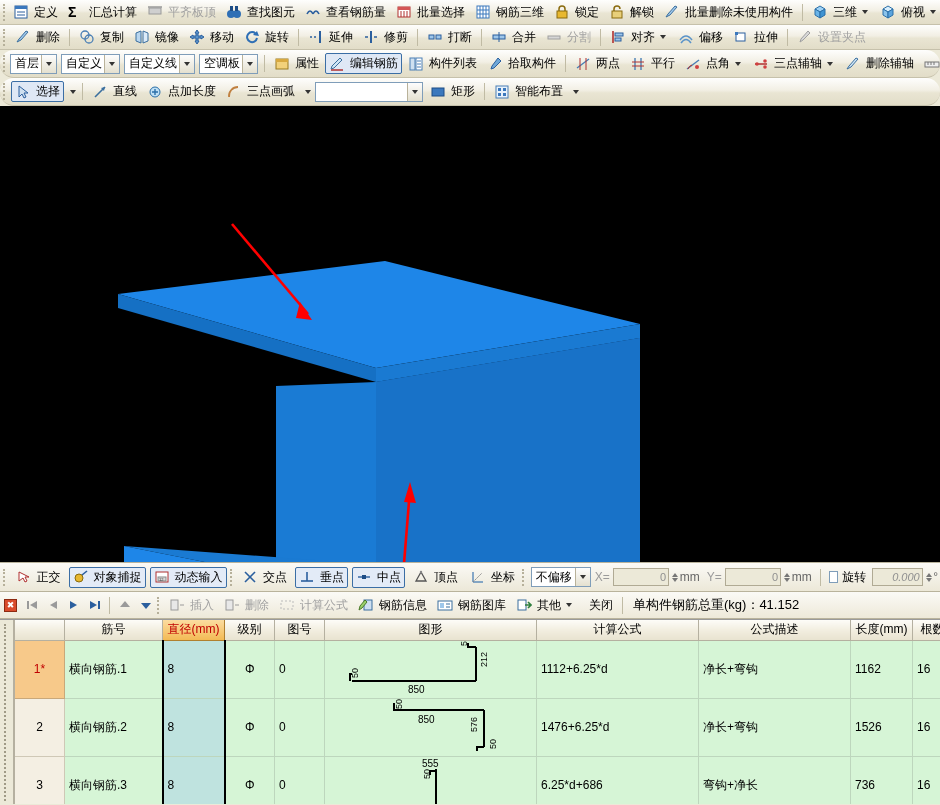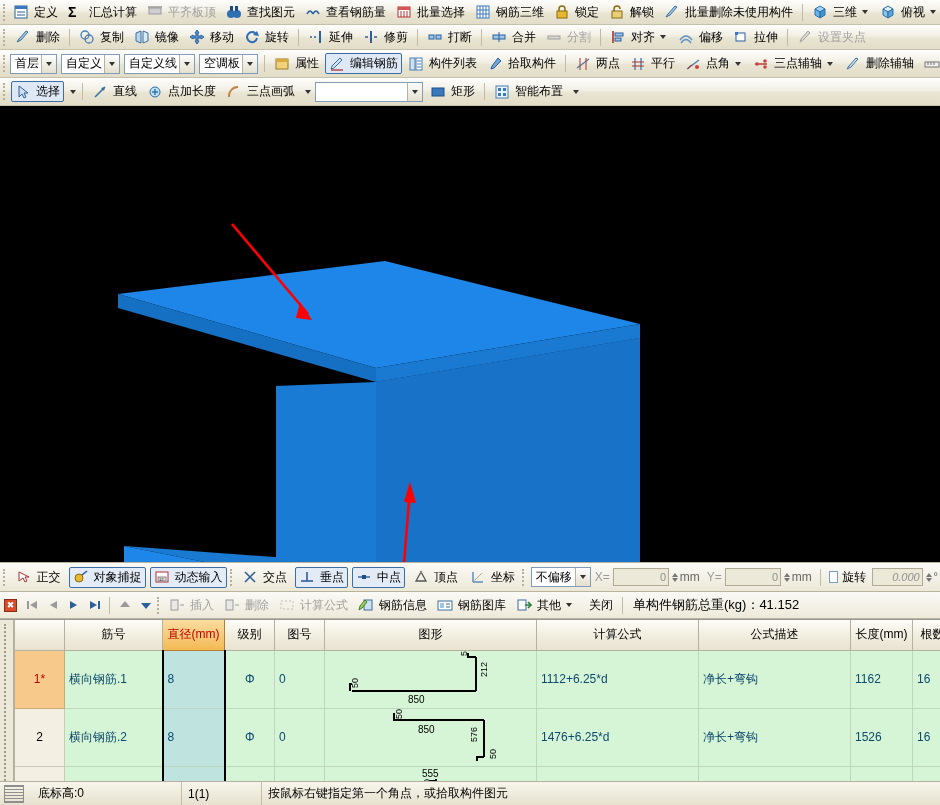--- a/index.html
+++ b/index.html
@@ -16,21 +16,21 @@
   
   .toolbar {
     display: flex; align-items: center;
     height: 25px;
     background: linear-gradient(to bottom, #fefefd 0%, #f2efe4 45%, #e9e5d3 55%, #e2ddc8 100%);
     border-bottom: 1px solid #c6c1ab;
     padding: 0 2px;
     white-space: nowrap;
     overflow: hidden;
   }
-  .toolbar.tall { height: 28px; }
+  .toolbar.tall { height: 28px; border-radius: 14px; }
   .tb-item {
     display: inline-flex; align-items: center;
     height: 21px; padding: 0 3px; margin: 0 1px;
     border: 1px solid transparent; border-radius: 2px;
     cursor: default; color: #000;
     font-size: 12px;
   }
   .tb-item.disabled { color: #a0a0a0; }
   .tb-item.pressed { border: 1px solid #3b6ea5; background: #dfe8f5; }
   .tb-label { margin-left: 5px; }
@@ -138,39 +138,39 @@
     border-collapse: collapse;
     table-layout: fixed;
     width: 940px;
     font-size: 12px;
   }
   table.grid th {
     background: linear-gradient(to bottom,#fdfcf8 0%,#f2eee0 50%,#e8e3d0 100%);
     border: 1px solid #b5b0a0;
     border-top: none;
     font-weight: normal;
-    height: 30px;
+    height: 20px;
     color: #000;
     text-align: center;
     padding: 0 2px;
     overflow: hidden;
   }
   table.grid th.hl {
     background: linear-gradient(to bottom,#fbdca0,#f3ba54);
     color: #c00000;
     border-color: #b08030;
   }
   table.grid td {
     border: 1px solid #bdd6bd;
     background: #d6f5d6;
     height: 58px;
     padding: 0 4px;
     vertical-align: middle;
     overflow: hidden;
-    color:#0c4a6e;
+    color:#000000;
   }
   table.grid td.rowhead {
     background: #f7c98a;
     text-align: center;
     color: #c00000;
     border-color: #c9a87a;
   }
   table.grid td.rowhead.plain { background:#f4efe3; color:#000; border-color:#cfc8b6; }
   table.grid td.dia { background:#bfe3df; border-left:2px solid #000; border-right:2px solid #000;}
   table.grid td.ctr { text-align:center; }
@@ -1009,28 +1009,14 @@
             </td>
             <td style="width:162px">6.25*d+686</td>
             <td style="width:152px">弯钩+净长</td>
             <td style="width:62px">736</td>
             <td style="width:40px">16</td>
           </tr>
         </tbody>
     </table>
   </div>
 
-  <div id="bottombar">
-    <div class="bsec" style="border-right:none;padding-left:2px;">
-      <span class="gripicon"></span>
-    </div>
-    <div class="bsec" style="width:150px;">
-      <span>底标高:0</span>
-    </div>
-    <div class="bsec" style="width:80px;">
-      <span>1(1)</span>
-    </div>
-    <div class="bsec clipped" style="flex:1;border-right:none;">
-      <span>按鼠标右键指定第一个角点，或拾取构件图元</span>
-    </div>
-  </div>
 
 </div>
 
 </body></html>

